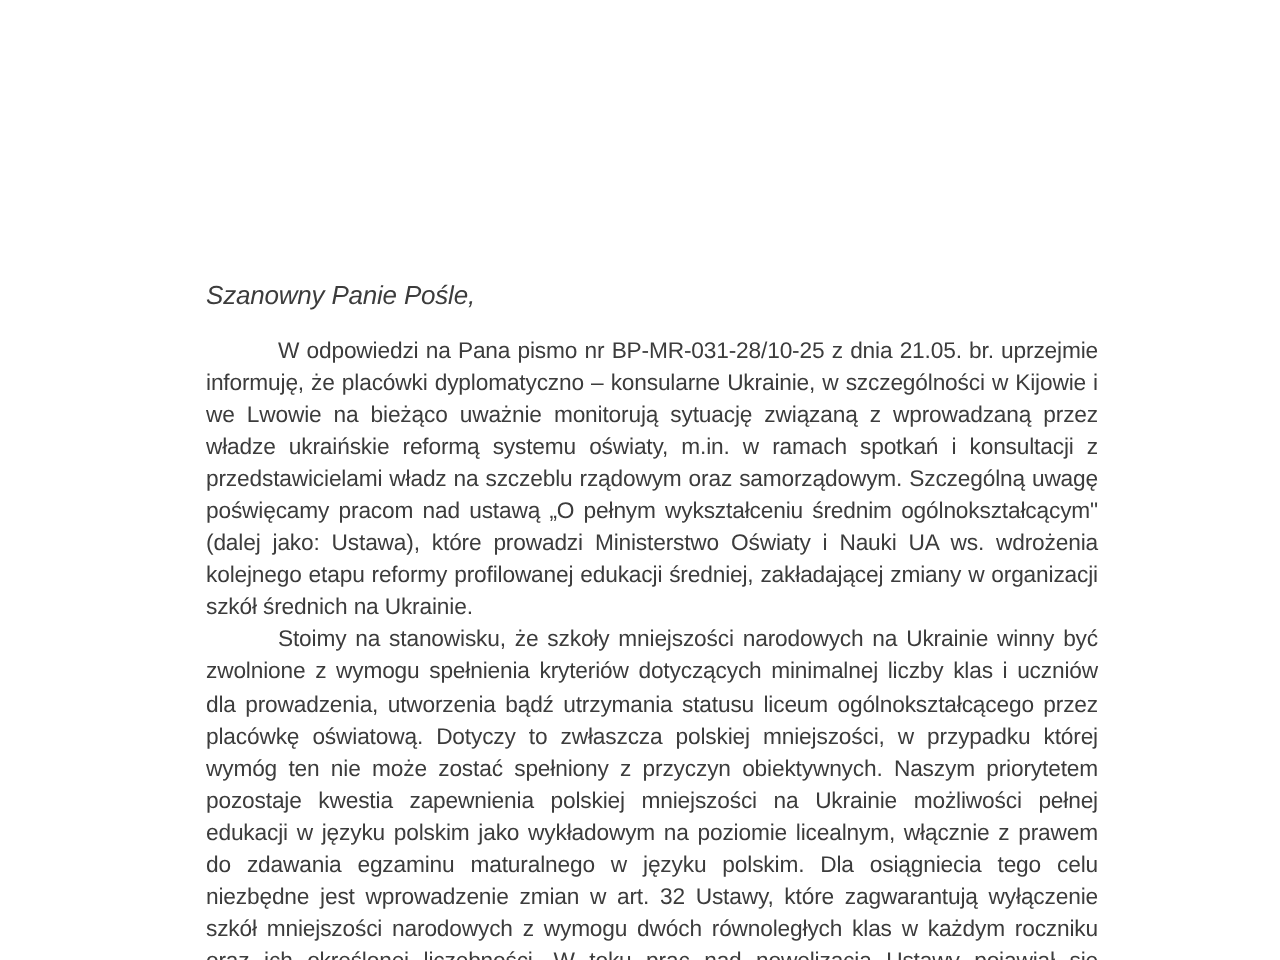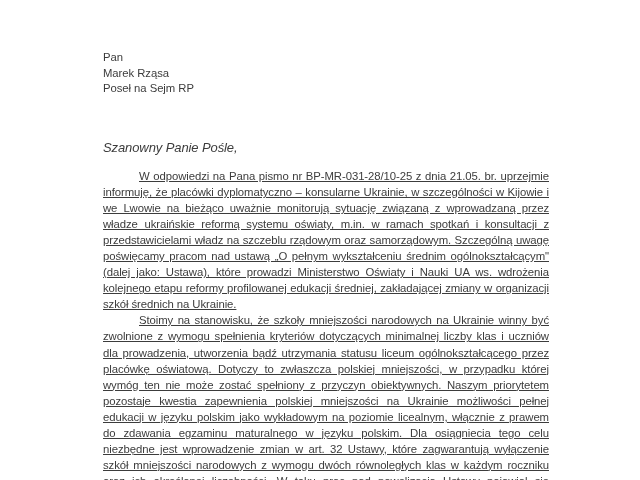--- a/index.html
+++ b/index.html
@@ -59,42 +59,36 @@
 
   .para {
     margin: 0;
     text-align: justify;
     text-justify: inter-word;
     font-size: 11.35px;
     line-height: 16.05px;
     letter-spacing: -0.08px;
     text-indent: 36px;
     hyphens: none;
-    text-decoration: underline;
   }
 
   
   .para.clipped {
     text-align-last: justify;
   }
 
   .para + .para {
     margin-top: 0;
   }
 </style>
 </head>
 <body>
 
 <div class="page">
 
-  <div class="addressee">
-    <span class="line">Pan</span>
-    <span class="line">Marek Rząsa</span>
-    <span class="line">Poseł na Sejm RP</span>
-  </div>
 
   <div class="salutation">Szanowny Panie Pośle,</div>
 
   <div class="body-text">
     <p class="para">W odpowiedzi na Pana pismo nr BP-MR-031-28/10-25 z dnia 21.05. br. uprzejmie informuję, że placówki dyplomatyczno – konsularne Ukrainie, w szczególności w Kijowie i we Lwowie na bieżąco uważnie monitorują sytuację związaną z wprowadzaną przez władze ukraińskie reformą systemu oświaty, m.in. w ramach spotkań i konsultacji z przedstawicielami władz na szczeblu rządowym oraz samorządowym. Szczególną uwagę poświęcamy pracom nad ustawą „O pełnym wykształceniu średnim ogólnokształcącym" (dalej jako: Ustawa), które prowadzi Ministerstwo Oświaty i Nauki UA ws. wdrożenia kolejnego etapu reformy profilowanej edukacji średniej, zakładającej zmiany w organizacji szkół średnich na Ukrainie.</p>
     <p class="para clipped">Stoimy na stanowisku, że szkoły mniejszości narodowych na Ukrainie winny być zwolnione z wymogu spełnienia kryteriów dotyczących minimalnej liczby klas i uczniów dla prowadzenia, utworzenia bądź utrzymania statusu liceum ogólnokształcącego przez placówkę oświatową. Dotyczy to zwłaszcza polskiej mniejszości, w przypadku której wymóg ten nie może zostać spełniony z przyczyn obiektywnych. Naszym priorytetem pozostaje kwestia zapewnienia polskiej mniejszości na Ukrainie możliwości pełnej edukacji w języku polskim jako wykładowym na poziomie licealnym, włącznie z prawem do zdawania egzaminu maturalnego w języku polskim. Dla osiągniecia tego celu niezbędne jest wprowadzenie zmian w art. 32 Ustawy, które zagwarantują wyłączenie szkół mniejszości narodowych z wymogu dwóch równoległych klas w każdym roczniku oraz ich określonej liczebności. W toku prac nad nowelizacją Ustawy pojawiał się</p>
   </div>
 
 </div>
 

